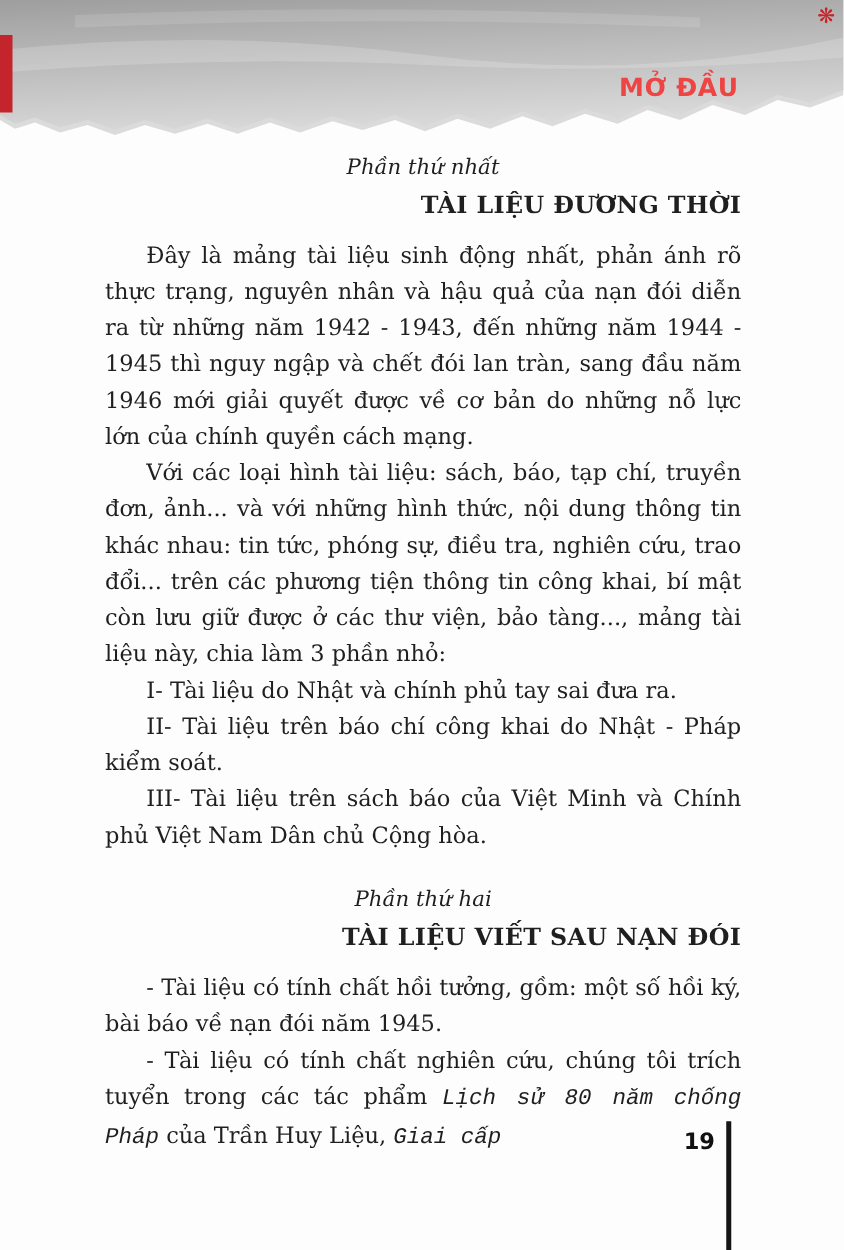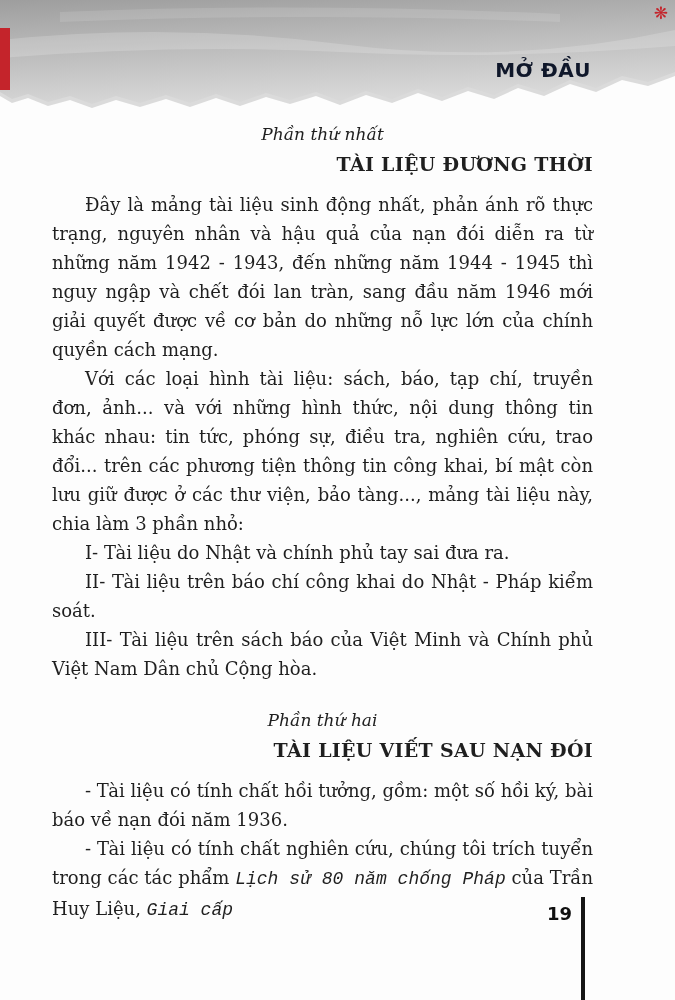--- a/index.html
+++ b/index.html
@@ -11,30 +11,30 @@
     color:#1f1f1f;
     overflow:hidden;
   }
   
   .torn-header{position:absolute;top:0;left:0;width:675px;height:118px;}
   .torn-header svg{display:block;width:675px;height:118px;}
   .header-title{
     position:absolute;top:58px;right:84px;
     font-family:"DejaVu Sans", sans-serif;
     font-weight:bold;font-size:20px;letter-spacing:0.5px;
-    color:#0f172a;
+    color:#ef4444;
   }
   .red-bar{position:absolute;left:0;top:28px;width:10px;height:62px;background:#c4242b;}
   .flower{
     position:absolute;top:5px;right:7px;
     color:#c4242b;font-size:17px;line-height:17px;
     font-family:"DejaVu Sans", sans-serif;
   }
   
-  .content{padding:124px 82px 0 52px;}
+  .content{padding:124px 82px 0 84px;}
   .kicker{
     text-align:center;font-style:italic;font-size:17px;
     margin:0 0 9px 0;
   }
   .section-title{
     text-align:right;font-weight:bold;font-size:19px;
     letter-spacing:0.3px;margin:0 0 15px 0;
   }
   .para{
     margin:0;font-size:18px;line-height:29px;
@@ -86,21 +86,21 @@
       <p class="para">Đây là mảng tài liệu sinh động nhất, phản ánh rõ thực trạng, nguyên nhân và hậu quả của nạn đói diễn ra từ những năm 1942 - 1943, đến những năm 1944 - 1945 thì nguy ngập và chết đói lan tràn, sang đầu năm 1946 mới giải quyết được về cơ bản do những nỗ lực lớn của chính quyền cách mạng.</p>
       <p class="para">Với các loại hình tài liệu: sách, báo, tạp chí, truyền đơn, ảnh... và với những hình thức, nội dung thông tin khác nhau: tin tức, phóng sự, điều tra, nghiên cứu, trao đổi... trên các phương tiện thông tin công khai, bí mật còn lưu giữ được ở các thư viện, bảo tàng..., mảng tài liệu này, chia làm 3 phần nhỏ:</p>
       <p class="para">I- Tài liệu do Nhật và chính phủ tay sai đưa ra.</p>
       <p class="para">II- Tài liệu trên báo chí công khai do Nhật - Pháp kiểm soát.</p>
       <p class="para">III- Tài liệu trên sách báo của Việt Minh và Chính phủ Việt Nam Dân chủ Cộng hòa.</p>
     </div>
 
     <div class="section section--second">
       <p class="kicker">Phần thứ hai</p>
       <p class="section-title">TÀI LIỆU VIẾT SAU NẠN ĐÓI</p>
-      <p class="para">- Tài liệu có tính chất hồi tưởng, gồm: một số hồi ký, bài báo về nạn đói năm 1936.</p>
+      <p class="para">- Tài liệu có tính chất hồi tưởng, gồm: một số hồi ký, bài báo về nạn đói năm 1945.</p>
       <p class="para"><span>- Tài liệu có tính chất nghiên cứu, chúng tôi trích tuyển trong các tác phẩm </span><span class="book-title">Lịch sử 80 năm chống Pháp</span><span> của Trần Huy Liệu, </span><span class="book-title">Giai cấp</span></p>
     </div>
 
   </div>
 
   <div class="page-num">19</div>
   <div class="bottom-bar"></div>
 
 </div>
 

